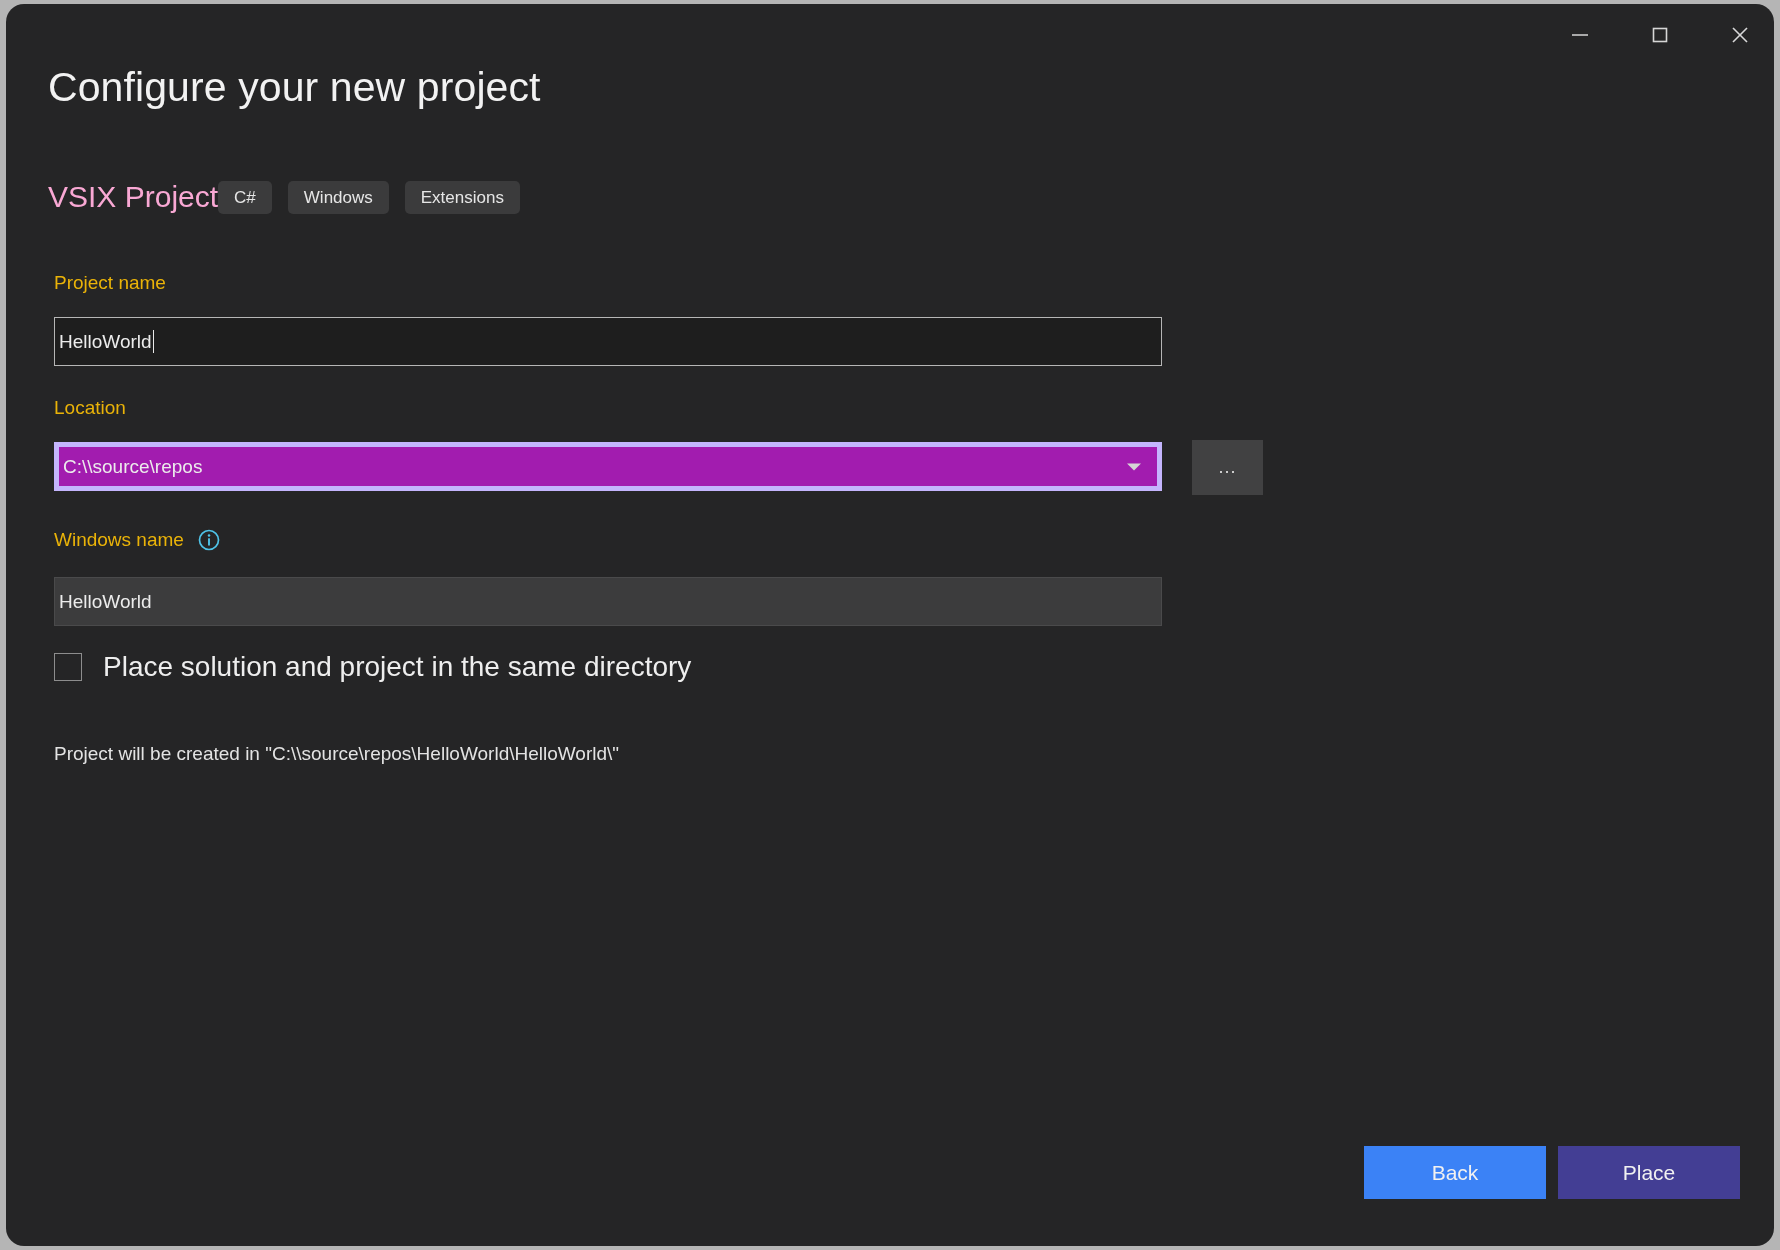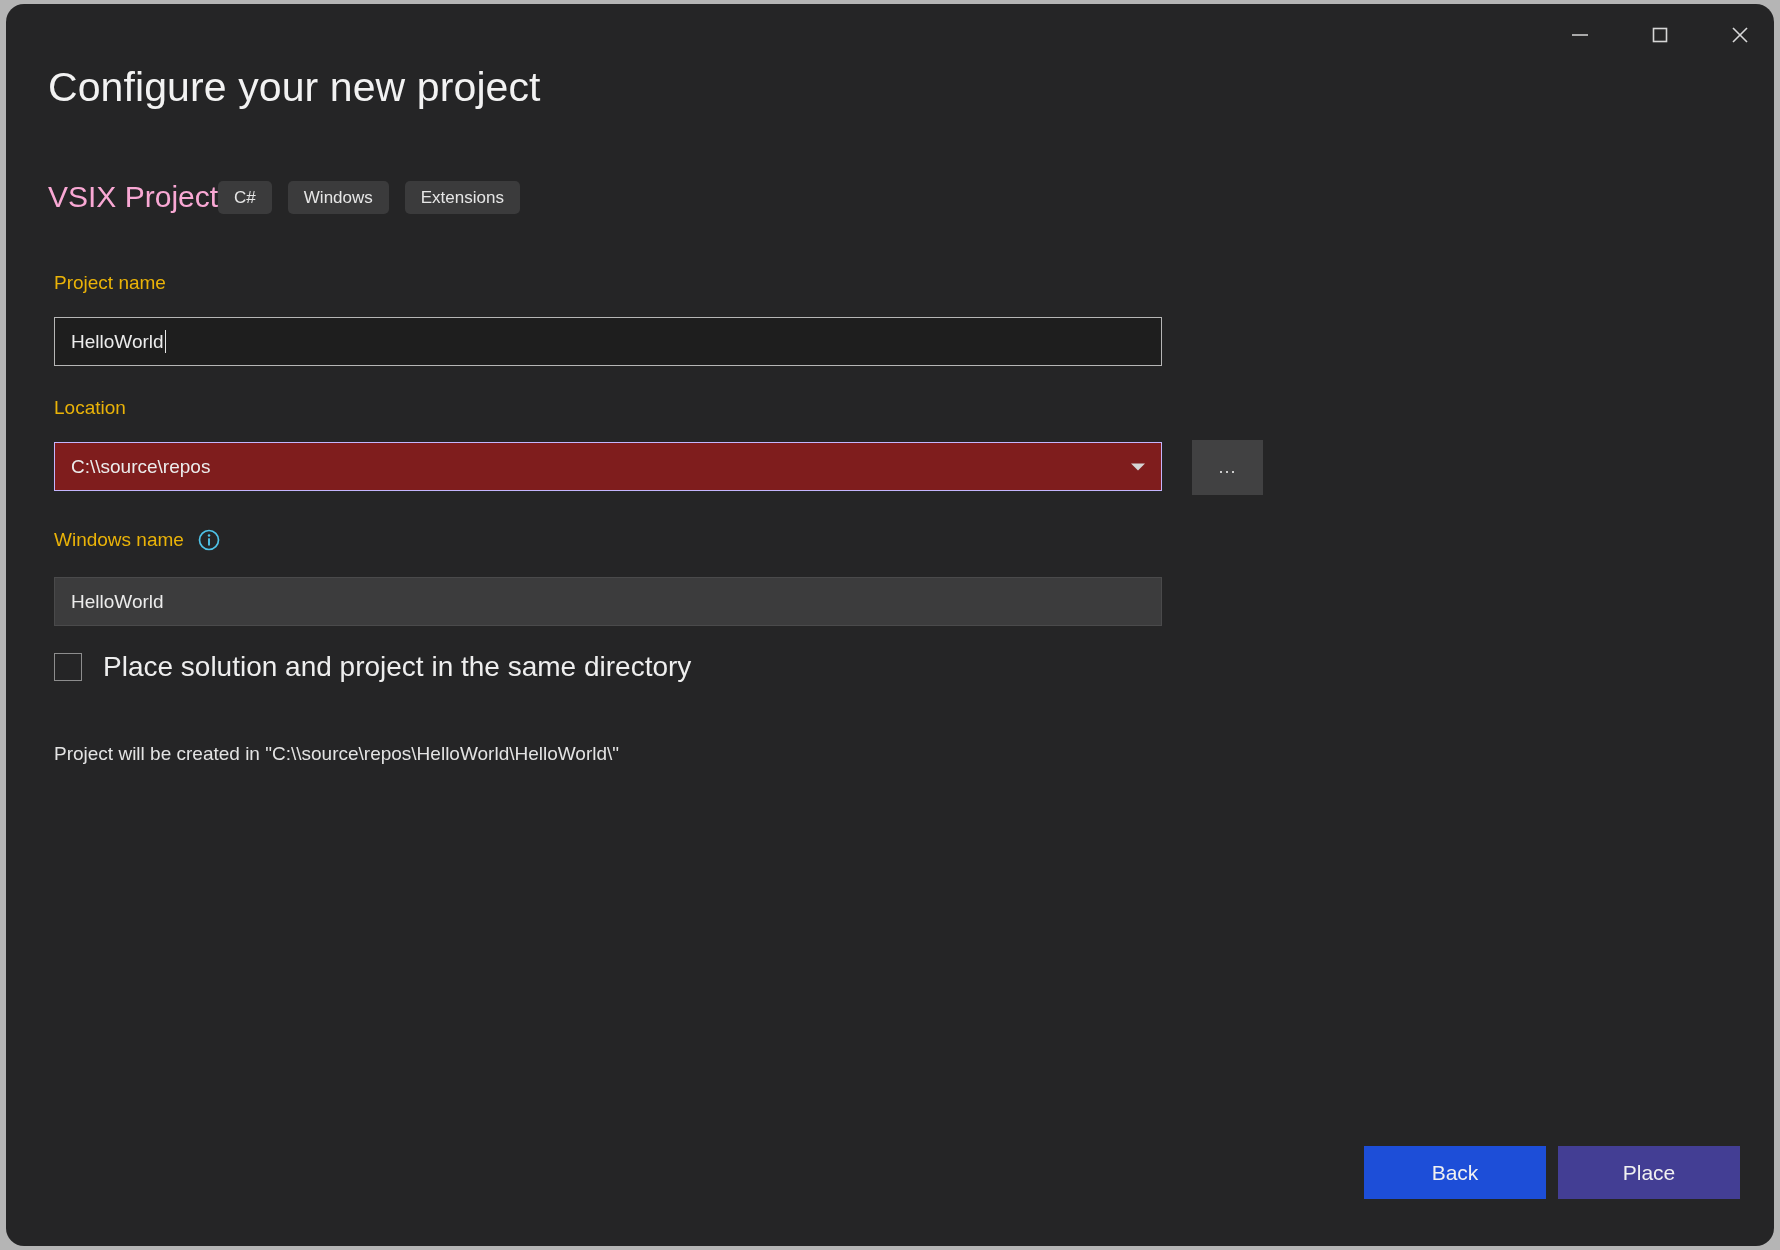--- a/index.html
+++ b/index.html
@@ -102,38 +102,38 @@
   .text-input {
     position: absolute;
     left: 48px;
     width: 1108px;
     height: 49px;
     box-sizing: border-box;
     display: flex;
     align-items: center;
     font-size: 19px;
     color: #ececec;
-    padding-left: 16px;
+    padding-left: 4px;
   }
   #input-project-name {
     top: 313px;
     background: #1e1e1e;
     border: 1px solid #b6b6b6;
   }
   .caret {
     display: inline-block;
     width: 1px;
     height: 23px;
     background: #e8e8e8;
     margin-left: 1px;
   }
   #input-location {
     top: 438px;
-    background: #7f1d1d;
-    border: 1px solid #c4b5fd;
+    background: #a21caf;
+    border: 5px solid #c4b5fd;
   }
   #location-arrow {
     position: absolute;
     right: 16px;
     top: 50%;
     transform: translateY(-50%);
     width: 0; height: 0;
     border-left: 7px solid transparent;
     border-right: 7px solid transparent;
     border-top: 7px solid #d5d5d5;
@@ -203,21 +203,21 @@
     align-items: center;
     justify-content: center;
     font-size: 21px;
     color: #f1f1f1;
     box-sizing: border-box;
     cursor: default;
   }
   #back-button {
     left: 1358px;
     width: 182px;
-    background: #1d4ed8;
+    background: #3b82f6;
   }
   #create-button {
     left: 1552px;
     width: 182px;
     background: #433e94;
   }
 </style>
 </head>
 <body>
 

